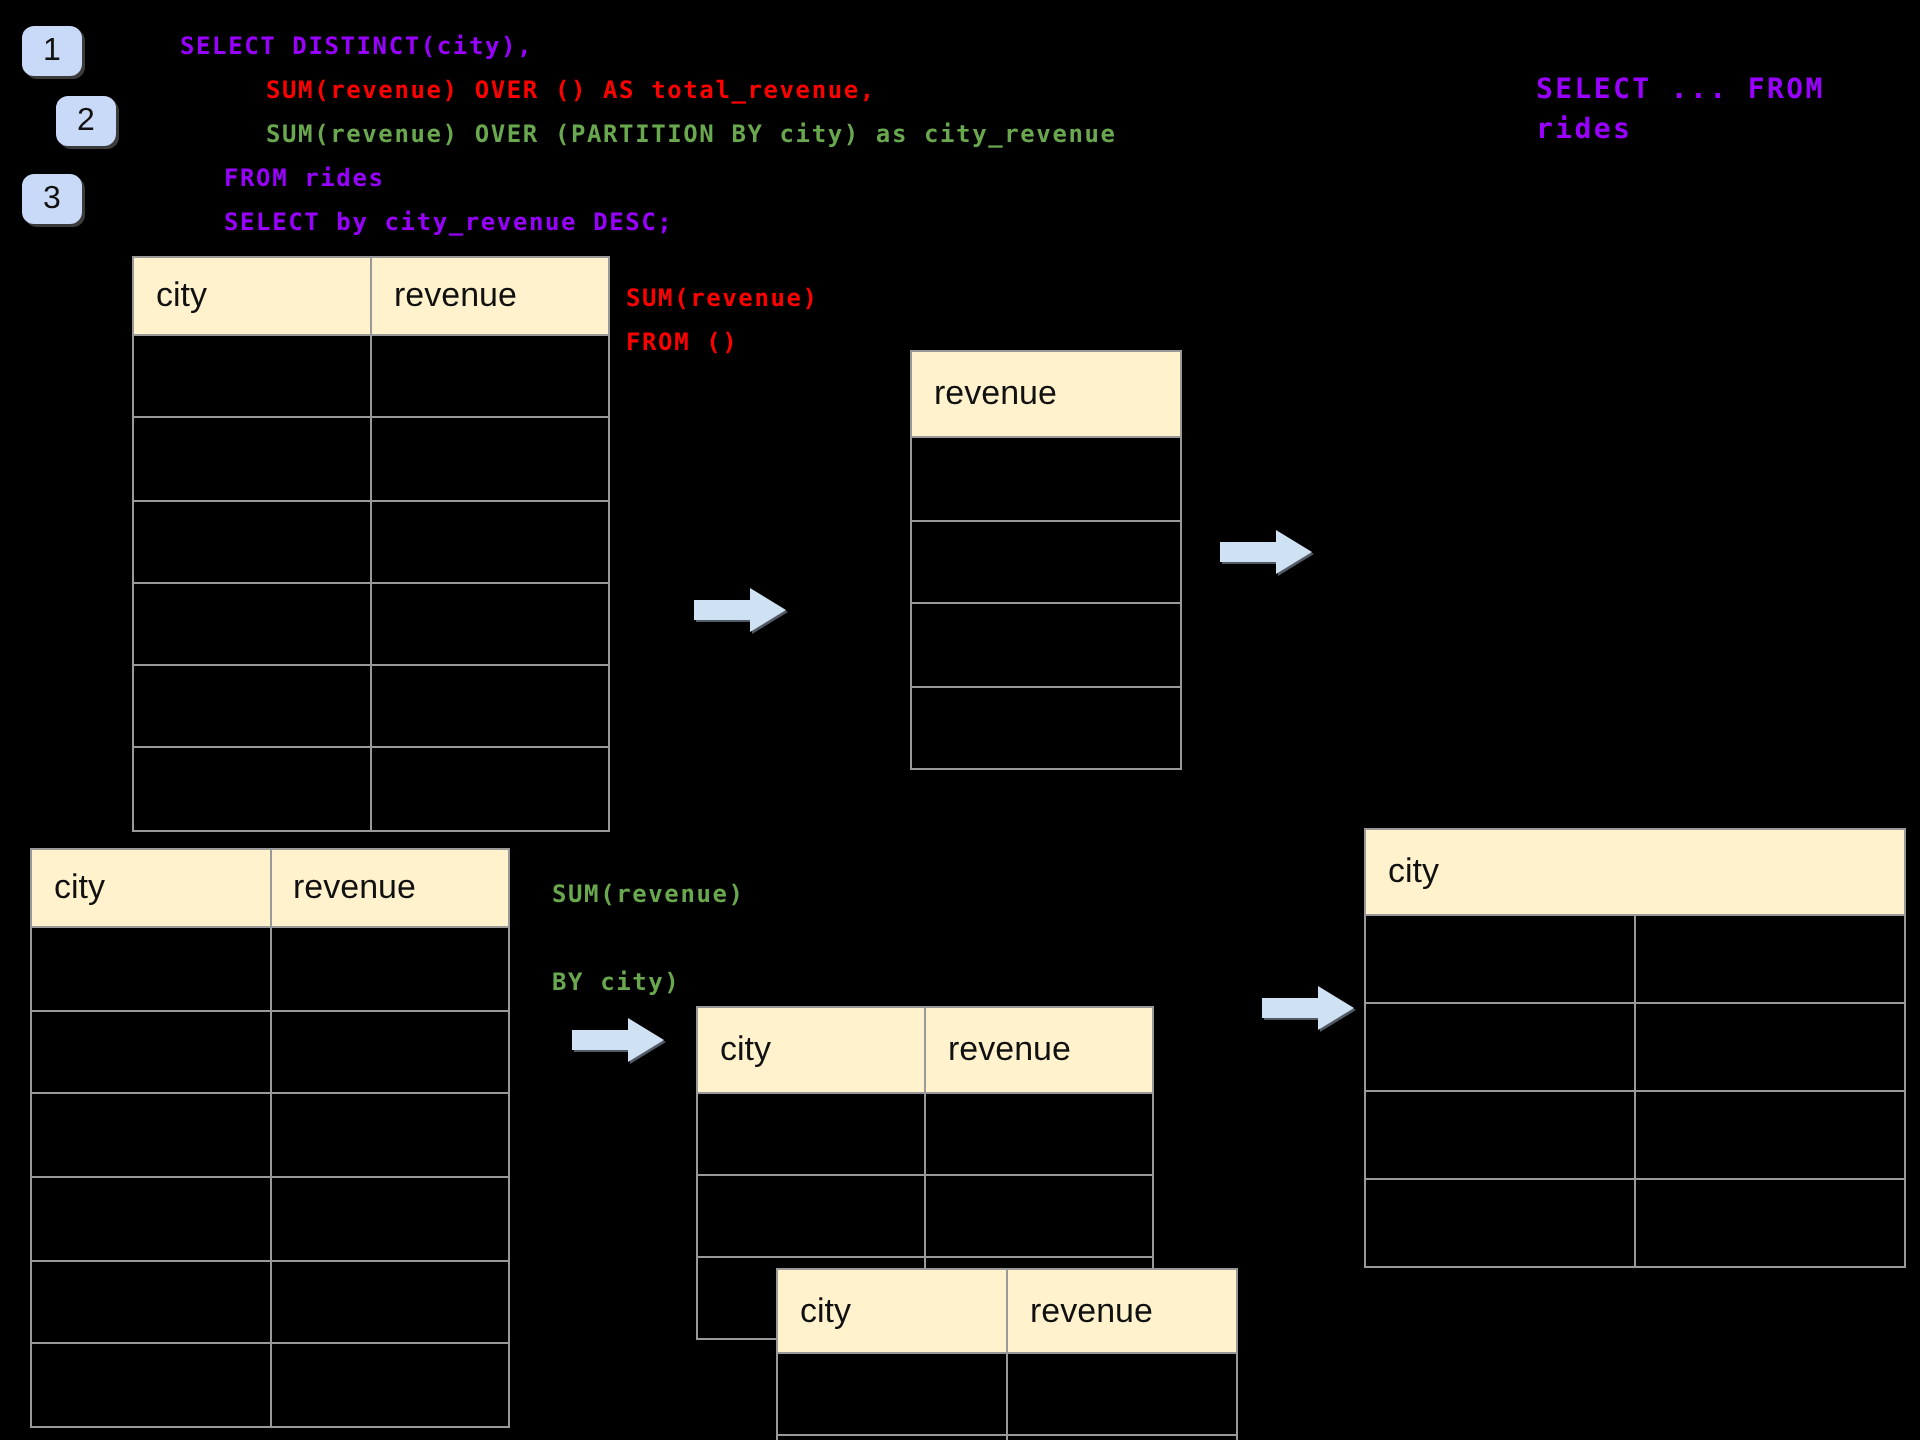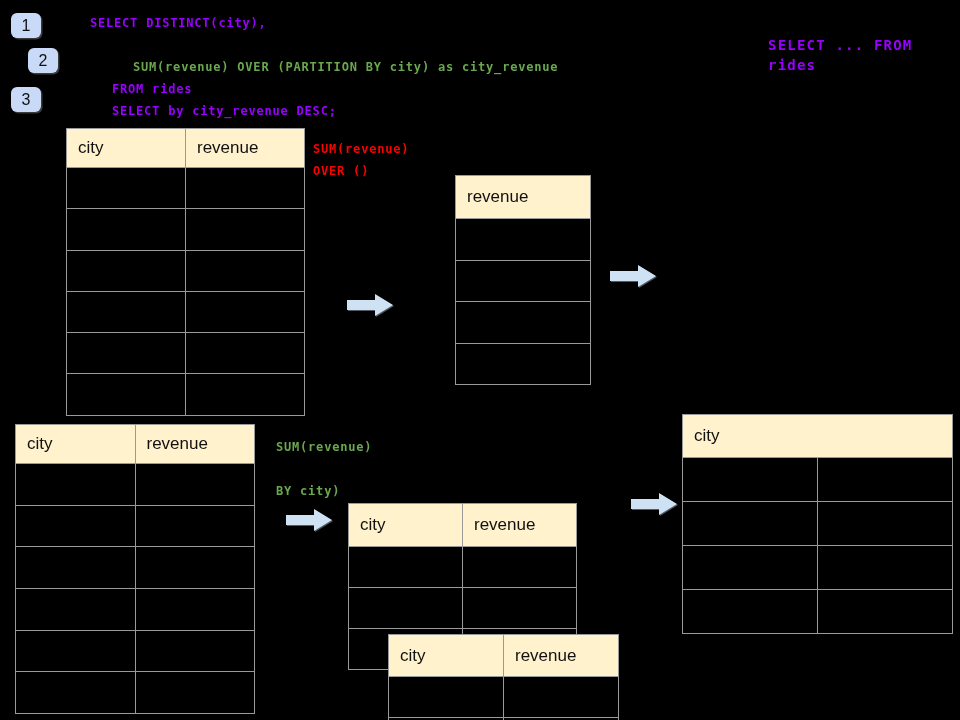--- a/index.html
+++ b/index.html
@@ -80,20 +80,21 @@
 </head>
 <body>
 
 <div id="stage">
 
   <div class="badge" style="left:11px;top:13px;">1</div>
   <div class="badge" style="left:28px;top:48px;">2</div>
   <div class="badge" style="left:11px;top:87px;">3</div>
 
   <div class="codeline c-purple" style="left:90px;top:13px;">SELECT DISTINCT(city),</div>
+  <div class="codeline c-red" style="left:133px;top:35px;">SUM(revenue) OVER () AS total_revenue,</div>
   <div class="codeline c-green" style="left:133px;top:57px;text-align:right;">SUM(revenue) OVER (PARTITION BY city) as city_revenue</div>
   <div class="codeline c-purple" style="left:112px;top:79px;">FROM rides</div>
   <div class="codeline c-purple" style="left:112px;top:101px;">SELECT by city_revenue DESC;</div>
 
   <div class="aside-line" style="left:752px;top:37px;">SELECT ... FROM</div>
   <div class="aside-line" style="left:752px;top:57px;">rides</div>
 
   <div class="table" style="left:66px;top:128px;width:239px;--hh:39px;--rh:41.3px;">
       <div class="trow thead">
         <div class="tcell">city</div>
@@ -119,21 +120,21 @@
         <div class="tcell"></div>
         <div class="tcell"></div>
       </div>
       <div class="trow tbody">
         <div class="tcell"></div>
         <div class="tcell"></div>
       </div>
     </div>
 
   <div class="codeline c-red" style="left:313px;top:139px;">SUM(revenue)</div>
-  <div class="codeline c-red" style="left:313px;top:161px;">OVER ()</div>
+  <div class="codeline c-red" style="left:313px;top:161px;">FROM ()</div>
 
   <div class="arrow" style="left:347px;top:293px;">
     <svg viewBox="0 0 46 24">
         <polygon points="0,7 28,7 28,1 46,12 28,23 28,17 0,17" fill="#cfe2f3"></polygon>
       </svg>
   </div>
 
   <div class="table" style="left:455px;top:175px;width:136px;--hh:43px;--rh:41.5px;">
       <div class="trow thead">
         <div class="tcell">revenue</div>

